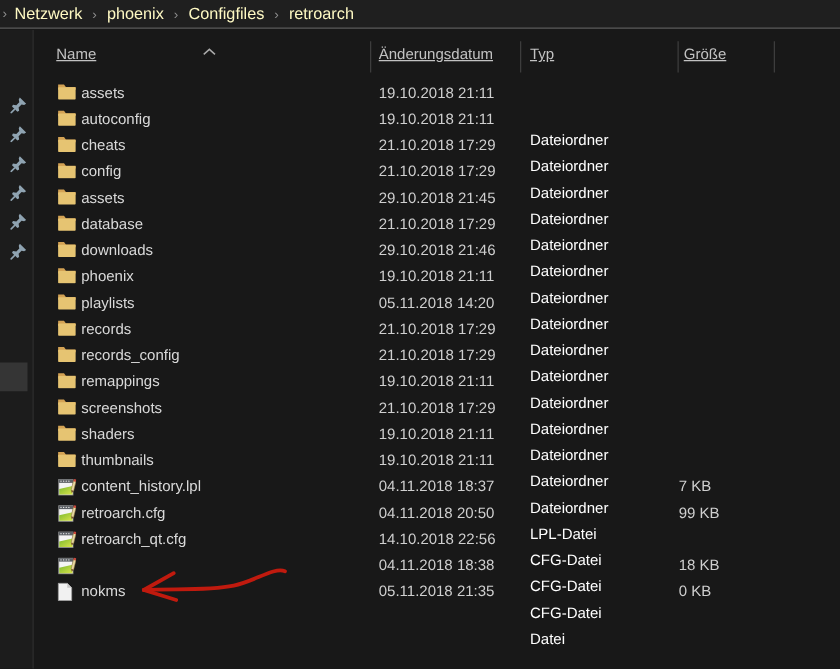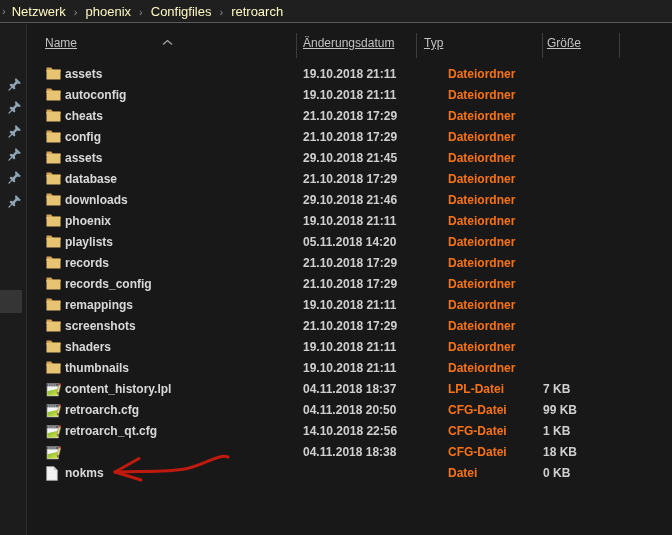--- a/index.html
+++ b/index.html
@@ -26,29 +26,29 @@
   #navsel{position:absolute;left:0;width:22px;height:23px;background:#353535;}
   
   .colhead{
     position:absolute;top:36px;font-size:12px;color:#c2c2c2;
     white-space:nowrap;cursor:default;text-decoration:underline;
   }
   .colsep{position:absolute;top:33px;width:1px;height:25px;background:#3d3d3d;}
   #sortcaret{position:absolute;left:162px;top:32px;}
   
   #rows{position:absolute;top:64px;left:0;right:0;}
-  .row{position:relative;height:21px;font-weight:bold;}
+  .row{position:relative;height:21px;}
   .cell{
     position:absolute;top:0;height:21px;line-height:21px;
     font-size:12px;color:#d9d9d9;white-space:nowrap;
   }
   .c-icon{left:46px;top:3px;height:16px;line-height:0;}
   .c-name{left:65px;}
   .c-date{left:303px;color:#cfcfcf;}
-  .c-type{left:448px;color:#f97316;}
+  .c-type{left:424px;color:#ffffff;margin-top:38px;}
   .c-size{left:543px;width:69px;text-align:left;color:#cfcfcf;}
   
   #redarrow{position:absolute;left:100px;top:448px;width:140px;height:40px;pointer-events:none;}
 </style>
 </head>
 <body>
 
 <div id="addressbar">
   <span class="crumb-lead">›</span>
   <span id="breadcrumb"><span class="crumb">Netzwerk</span><span class="crumb-sep">›</span><span class="crumb">phoenix</span><span class="crumb-sep">›</span><span class="crumb">Configfiles</span><span class="crumb-sep">›</span><span class="crumb">retroarch</span></span>
@@ -318,21 +318,20 @@
           <path d="M1.4 9.2 L12 6.8 V13.6 H1.4 Z" fill="url(#grn)"></path>
           <g transform="rotate(14 12.6 7)">
             <rect x="11.7" y="2.6" width="2.1" height="8" fill="#e8d9a2" stroke="#8a7340" stroke-width="0.4"></rect>
             <rect x="11.7" y="1.2" width="2.1" height="1.8" fill="#c9463a"></rect>
             <path d="M11.7 10.6 L13.8 10.6 L12.75 12.6 Z" fill="#7a5230"></path>
           </g>
         </svg></span>
       <span class="cell c-name">retroarch_qt.cfg</span>
       <span class="cell c-date">14.10.2018 22:56</span>
       <span class="cell c-type">CFG-Datei</span>
-      <span class="cell c-size">1 KB</span>
     </div>
     <div class="row">
       <span class="cell c-icon"><svg width="15" height="15" viewBox="0 0 15 15">
           <defs>
             <linearGradient id="grn" x1="0" y1="0" x2="1" y2="1">
               <stop offset="0" stop-color="#7ab82e"></stop>
               <stop offset="1" stop-color="#d9e44a"></stop>
             </linearGradient>
           </defs>
           <rect x="1" y="1.6" width="11.4" height="12.4" fill="#f4f4f4" stroke="#8a8a8a" stroke-width="0.7"></rect>
@@ -351,20 +350,21 @@
       <span class="cell c-date">04.11.2018 18:38</span>
       <span class="cell c-type">CFG-Datei</span>
       <span class="cell c-size">18 KB</span>
     </div>
     <div class="row">
       <span class="cell c-icon"><svg width="12" height="15" viewBox="0 0 12 15">
           <path d="M0.6 0.6 H7.8 L11.4 4.2 V14.4 H0.6 Z" fill="#f1f1f1" stroke="#9c9c9c" stroke-width="0.8"></path>
           <path d="M7.8 0.6 V4.2 H11.4 Z" fill="#c7c7c7"></path>
         </svg></span>
       <span class="cell c-name">nokms</span>
+      <span class="cell c-date">05.11.2018 21:35</span>
       <span class="cell c-type">Datei</span>
       <span class="cell c-size">0 KB</span>
     </div>
   </div>
 
 <div id="redarrow">
   <svg width="140" height="40" viewBox="0 0 140 40">
     <g fill="none" stroke="#c01a0e" stroke-width="3" stroke-linecap="round" stroke-linejoin="round">
       <path d="M128 9 C 119 5.5 104 17 87 20.5 C 65 25 38 22.5 15 24"></path>
       <path d="M15 24 L39 10.5"></path>

